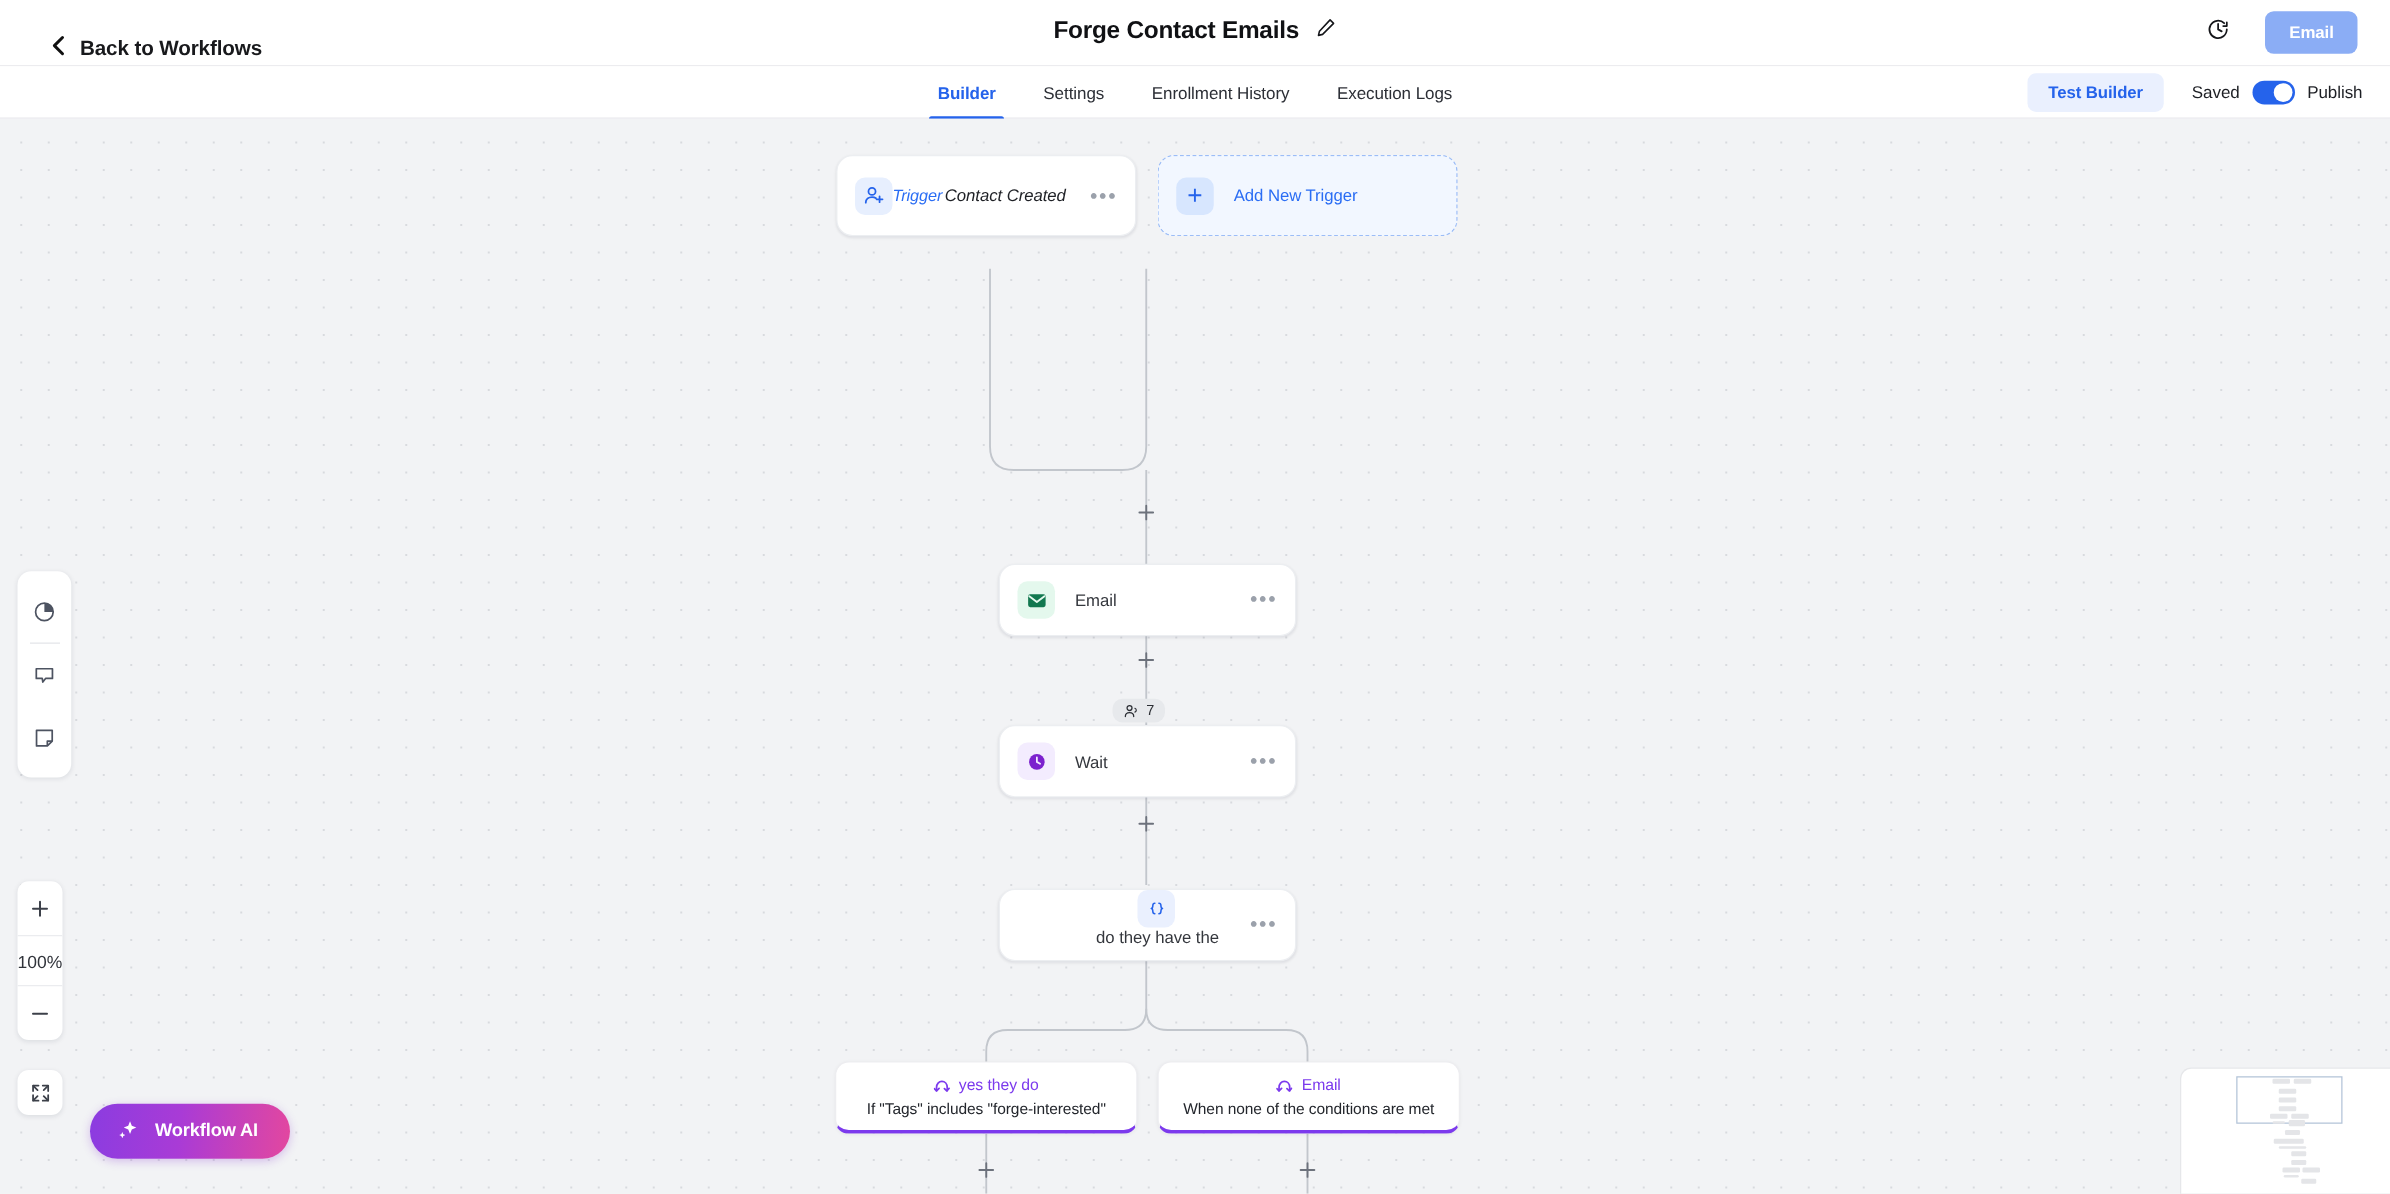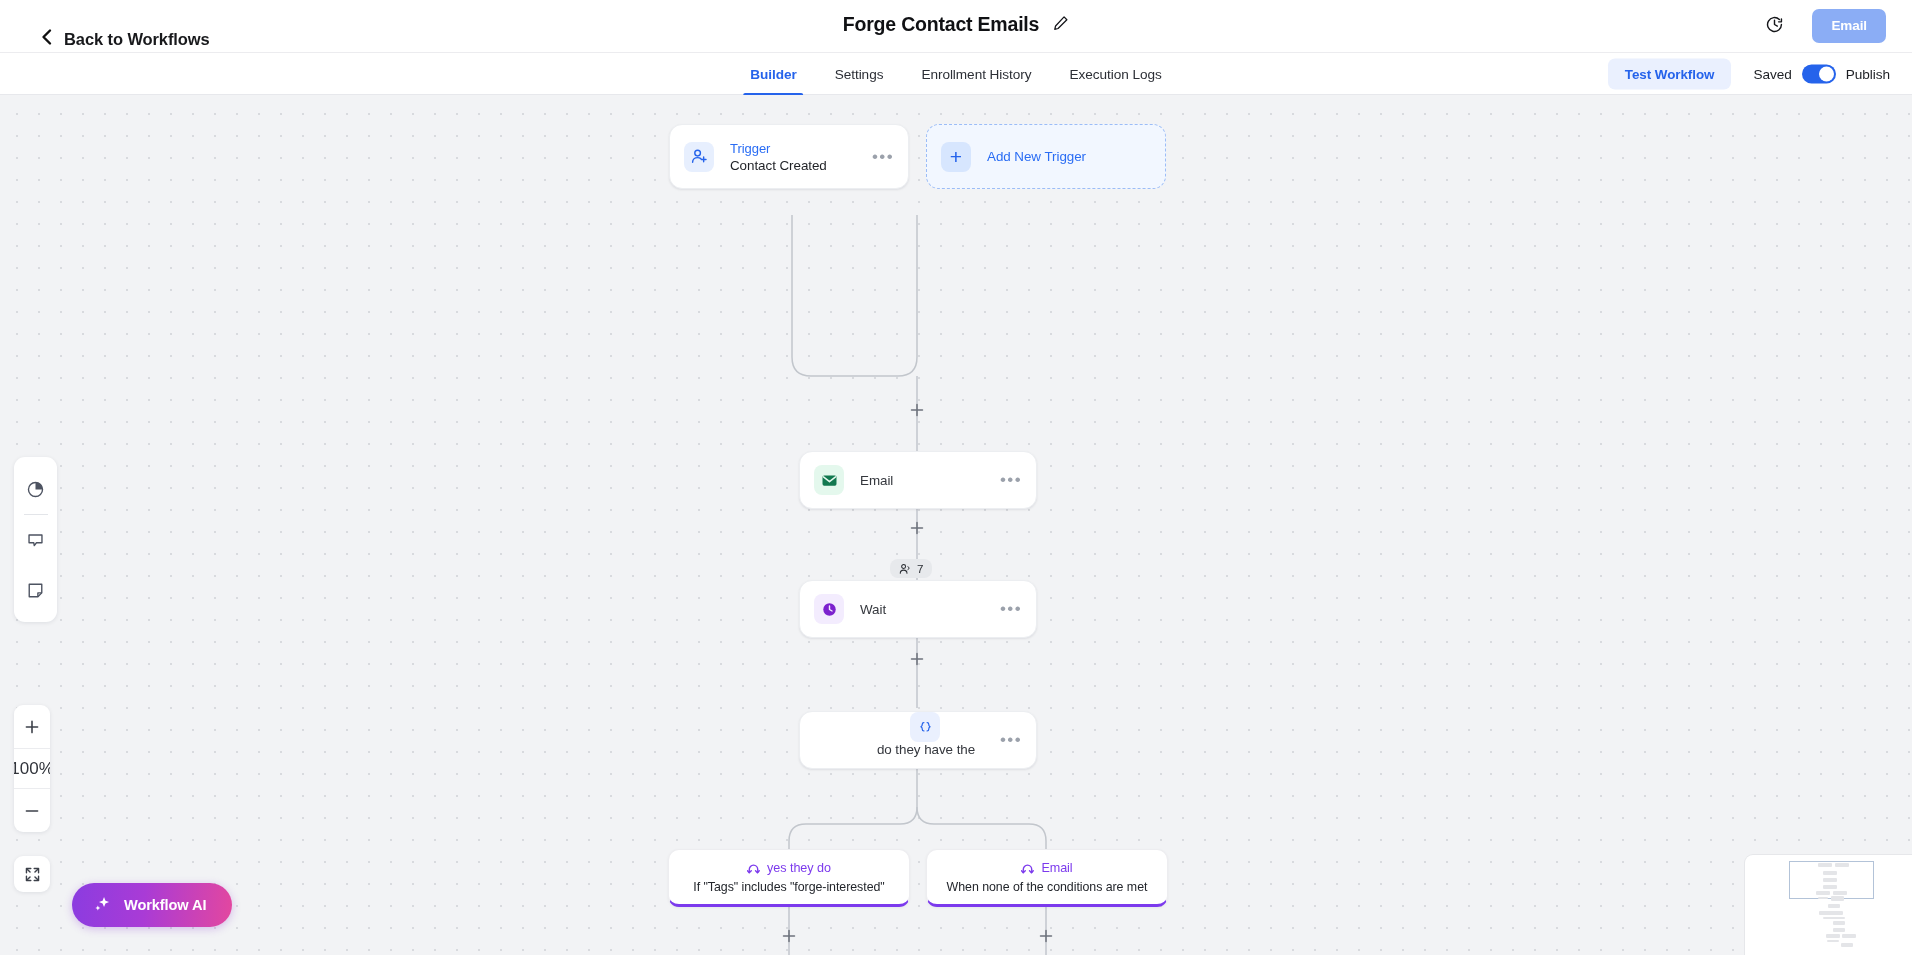--- a/index.html
+++ b/index.html
@@ -124,21 +124,21 @@
   }
   .node-ico {
     width: 30px; height: 30px; border-radius: 8px;
     display: flex; align-items: center; justify-content: center;
     flex: 0 0 auto;
   }
   .ico-trigger { background: #e7effe; }
   .ico-email   { background: #e4f8ed; }
   .ico-wait    { background: #f3ecfe; }
   .ico-cond    { background: #eaf0fe; }
-  .node-txt { margin-left: 16px; display: flex; flex-direction: column; gap: 2px; }
+  .node-txt { display: flex; flex-direction: row; gap: 2px; font-style: italic; }
   .node-title { font-size: 13px; color: #2a6df4; letter-spacing: -0.05px; }
   .node-sub   { font-size: 13.4px; color: #1e2025; letter-spacing: -0.05px; }
   .node-label { font-size: 13.4px; color: #34373d; letter-spacing: -0.05px; margin-left: 16px; }
   .dots {
     position: absolute; right: 14px; top: 50%; transform: translateY(-50%);
     color: #9ba1ab; font-size: 17px; letter-spacing: 1.4px; line-height: 8px;
     cursor: pointer; user-select: none;
   }
 
   
@@ -215,21 +215,21 @@
     border-radius: 9px;
     box-shadow: 0 1px 4px rgba(16,24,40,.09);
     overflow: hidden;
   }
   .zoom-btn {
     height: 43px; display: flex; align-items: center; justify-content: center;
     cursor: pointer; color: #3c4049; font-size: 19px; font-weight: 300;
   }
   .zoom-lvl {
     height: 41px; display: flex; align-items: center; justify-content: center;
-    font-size: 17px; color: #31343b;
+    font-size: 14px; color: #31343b;
     border-top: 1px solid #ebecef; border-bottom: 1px solid #ebecef;
     cursor: pointer;
   }
   .fit-btn {
     position: absolute; left: 14px; bottom: 63px;
     width: 36px; height: 36px; background: #ffffff;
     border-radius: 9px; box-shadow: 0 1px 4px rgba(16,24,40,.09);
     display: flex; align-items: center; justify-content: center;
     cursor: pointer;
   }
@@ -296,21 +296,21 @@
 </div>
 
 <div class="tabbar">
   <div class="tabs">
     <div class="tab active">Builder</div>
     <div class="tab">Settings</div>
     <div class="tab">Enrollment History</div>
     <div class="tab">Execution Logs</div>
   </div>
   <div class="tabbar-right">
-    <button class="test-btn">Test Workflow</button>
+    <button class="test-btn">Test Builder</button>
     <div class="toggle-group">
       <span class="toggle-lbl">Saved</span>
       <div class="toggle-sw"></div>
       <span class="toggle-lbl">Publish</span>
     </div>
   </div>
 </div>
 
 <div class="canvas">
 

